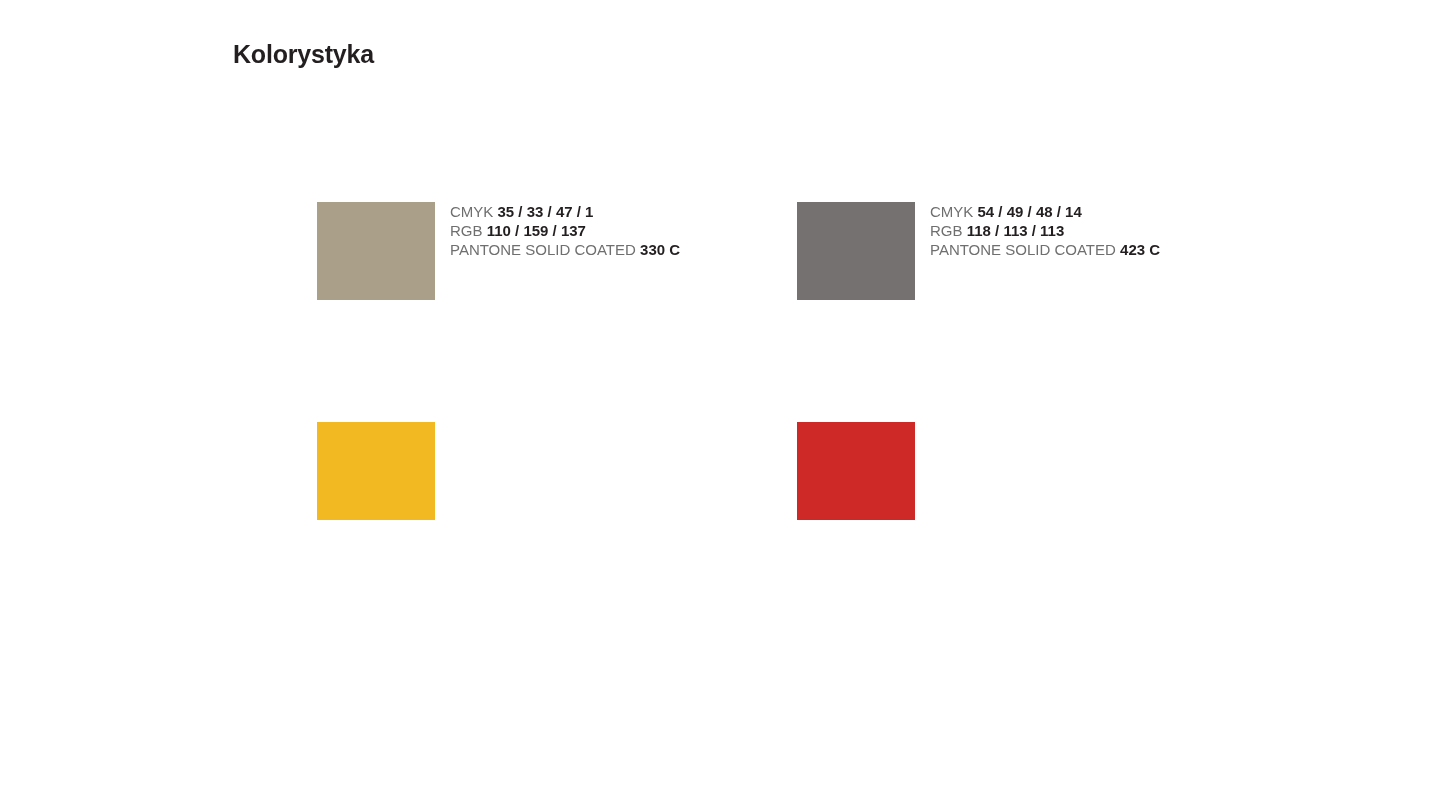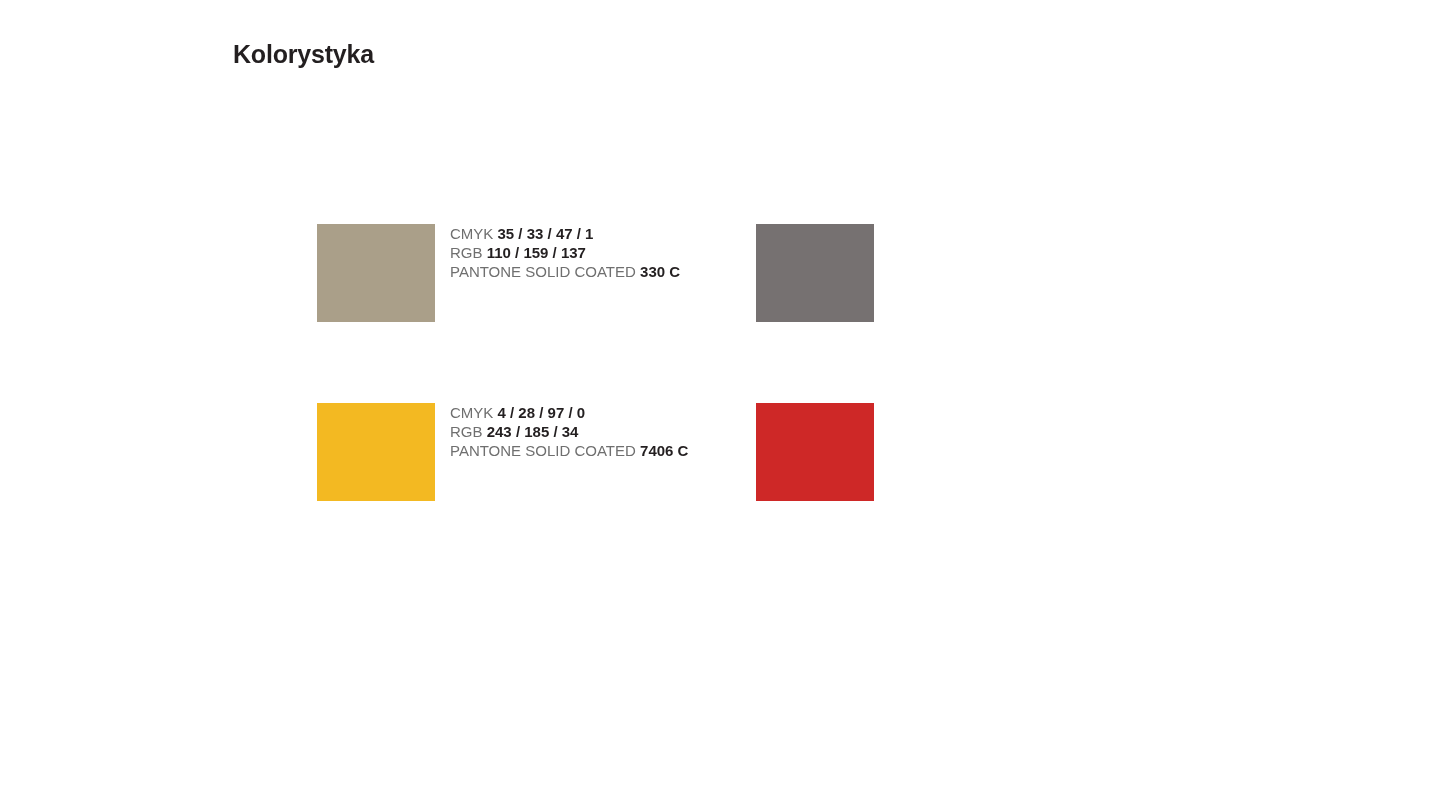--- a/index.html
+++ b/index.html
@@ -32,27 +32,28 @@
     color: #231f20;
     letter-spacing: -0.2px;
     line-height: 1.2;
     margin: 0;
     white-space: nowrap;
   }
 
   .palette-grid {
     position: absolute;
     left: 317px;
-    top: 224px;
+    top: 202px;
     width: 900px;
     display: grid;
     grid-template-columns: 439px 439px;
     grid-template-rows: 179px 179px 98px;
     column-gap: 0px;
     row-gap: 0px;
+    gap: 41px;
   }
 
   .swatch-row {
     display: flex;
     align-items: flex-start;
   }
 
   .swatch-chip {
     width: 118px;
     height: 98px;
@@ -93,30 +94,30 @@
       <div class="swatch-specs">
         <span class="spec-line"><span>CMYK</span> <span class="spec-value">35 / 33 / 47 / 1</span></span>
         <span class="spec-line"><span>RGB</span> <span class="spec-value">110 / 159 / 137</span></span>
         <span class="spec-line"><span>PANTONE SOLID COATED</span> <span class="spec-value">330 C</span></span>
       </div>
     </div>
 
 
     <div class="swatch-row">
       <div class="swatch-chip" style="background-color: rgb(118, 113, 113);"></div>
+      <div class="swatch-specs">
+        <span class="spec-line"><span>CMYK</span> <span class="spec-value">54 / 49 / 48 / 14</span></span>
+        <span class="spec-line"><span>RGB</span> <span class="spec-value">118 / 113 / 113</span></span>
+        <span class="spec-line"><span>PANTONE SOLID COATED</span> <span class="spec-value">423 C</span></span>
+      </div>
     </div>
 
 
     <div class="swatch-row">
       <div class="swatch-chip" style="background-color: rgb(243, 185, 34);"></div>
-      <div class="swatch-specs">
-        <span class="spec-line"><span>CMYK</span> <span class="spec-value">4 / 28 / 97 / 0</span></span>
-        <span class="spec-line"><span>RGB</span> <span class="spec-value">243 / 185 / 34</span></span>
-        <span class="spec-line"><span>PANTONE SOLID COATED</span> <span class="spec-value">7406 C</span></span>
-      </div>
     </div>
 
     <div class="swatch-row">
       <div class="swatch-chip" style="background-color: rgb(206, 40, 39);"></div>
     </div>
 
   </div>
 </div>
 
 </body></html>

